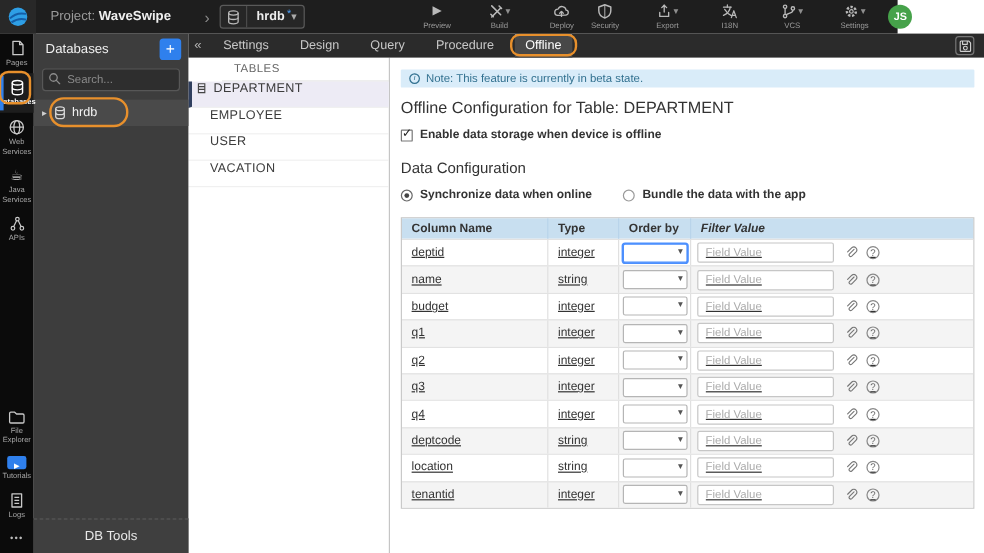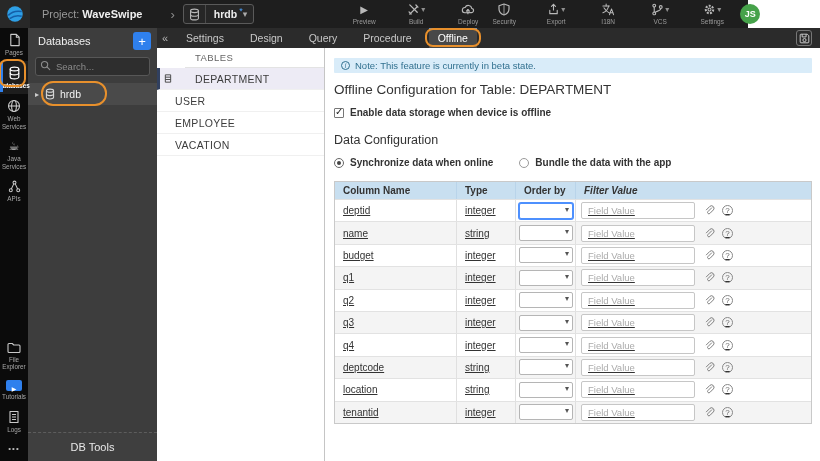--- a/index.html
+++ b/index.html
@@ -67,21 +67,21 @@
   
   .tabbar { position:absolute; left:157px; top:28px; width:663px; height:20px; background:#2b2b2b; display:flex; align-items:stretch; z-index:3; }
   .tb-collapse { width:16px; display:flex; align-items:center; justify-content:center; color:#b5b5b5; font-size:11px; cursor:pointer; }
   .tab { position:relative; display:flex; align-items:center; padding:0 9px; margin:0 4px; color:#c8c8c8; font-size:10.5px; cursor:pointer; }
   .tab.active { background:#484848; color:#fff; box-shadow:inset 0 2px 0 0 #4a90e2; }
   .save-btn { margin-left:auto; margin-right:8px; align-self:center; width:16px; height:16px; border:1px solid #777; border-radius:3px; display:flex; align-items:center; justify-content:center; cursor:pointer; }
 
   
   .tablespanel { position:absolute; left:157px; top:48px; width:168px; height:413px; background:#fff; border-right:1px solid #c5c5c5; z-index:2; }
   .tp-head { height:20px; display:flex; align-items:center; padding-left:10px; font-size:9.5px; color:#666; border-bottom:1px solid #e3e3e3; letter-spacing:.4px;margin-left:28px; }
-  .tp-row { height:22px; display:flex; align-items:center; padding-left:18px; font-size:10.5px; color:#3c3c3c; border-bottom:1px solid #f0f0f0; cursor:pointer; letter-spacing:.3px;gap:17px; }
+  .tp-row { height:22px; display:flex; padding-left:18px; font-size:10.5px; color:#3c3c3c; border-bottom:1px solid #f0f0f0; cursor:pointer; letter-spacing:.3px; }
   .tp-row.selected { background:#edebf5; border-left:3px solid #31405f; padding-left:4px; }
   .tp-row.selected .ticon { margin-right:6px; display:flex; }
 
   
   .content { position:absolute; left:326px; top:48px; width:494px; height:413px; background:#fff; padding:0 8px; z-index:2; }
   .note { margin-top:10px; background:#d9ecf9; color:#31708f; font-size:9.5px; height:15px; display:flex; align-items:center; padding:0 7px; border-radius:1px; }
   .note .info { width:9px; height:9px; border:1px solid #31708f; border-radius:50%; font-size:6.5px; display:flex; align-items:center; justify-content:center; margin-right:5px; font-style:italic; }
   .h1 { margin-top:9px; font-size:13.5px; color:#333; }
   .chk-row { margin-top:10px; display:flex; align-items:center; }
   .chk { width:10px; height:10px; border:1px solid #777; border-radius:1px; position:relative; background:#fff; cursor:pointer; }
@@ -366,24 +366,24 @@
     <div class="tp-row selected">
       <span class="ticon">
         <svg width="8" height="11" viewBox="0 0 12 14" fill="none" stroke="#444" stroke-width="1.4">
           <path d="M2 1.5 h8 v11 H2 z"></path>
             <path d="M2 5 h8 M2 8.5 h8"></path>
         </svg>
       </span>
       <span>DEPARTMENT</span>
     </div>
     <div class="tp-row">
+        <span>EMPLOYEE</span>
+      </div>
+    <div class="tp-row">
         <span>USER</span>
-      </div>
-    <div class="tp-row">
-        <span>EMPLOYEE</span>
       </div>
     <div class="tp-row">
         <span>VACATION</span>
       </div>
   </div>
 
   <div class="content">
     <div class="note">
       <span class="info g-i"></span>
       <span>Note: This feature is currently in beta state.</span>

